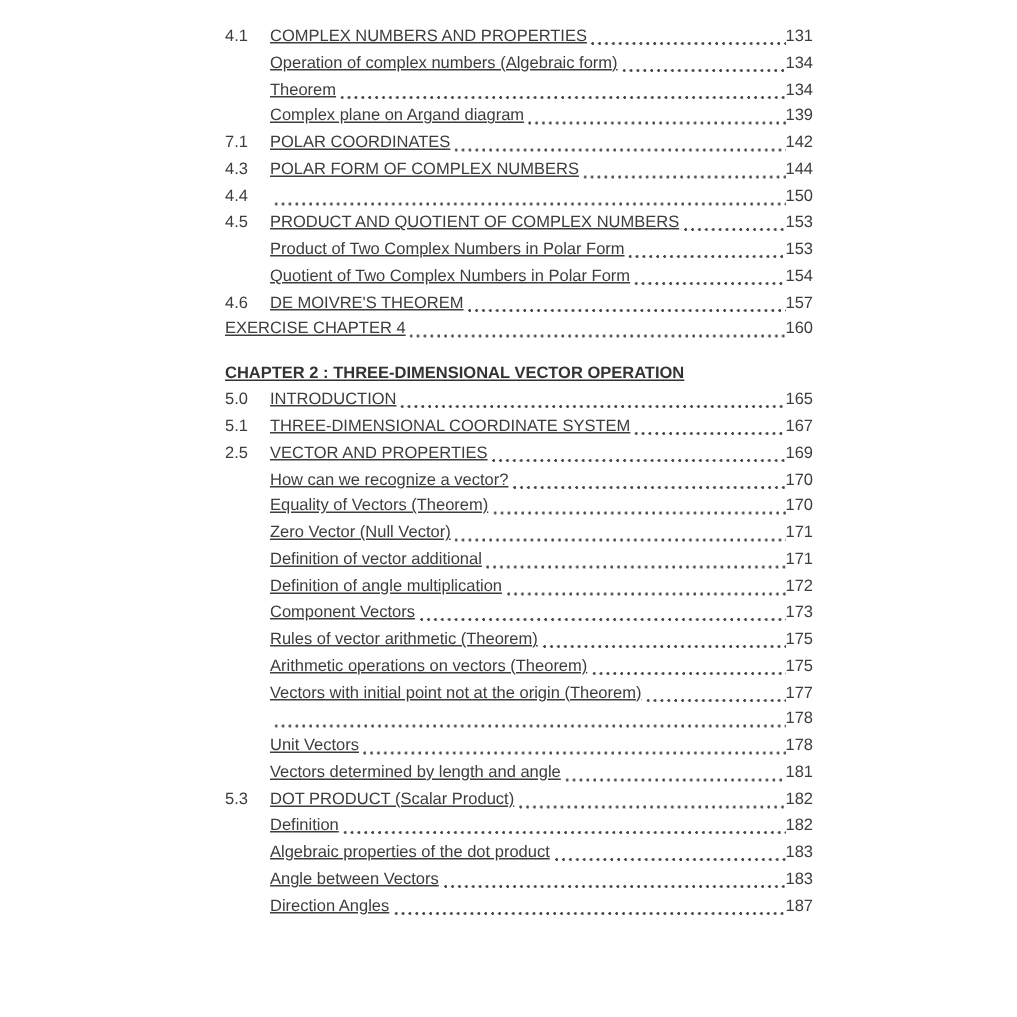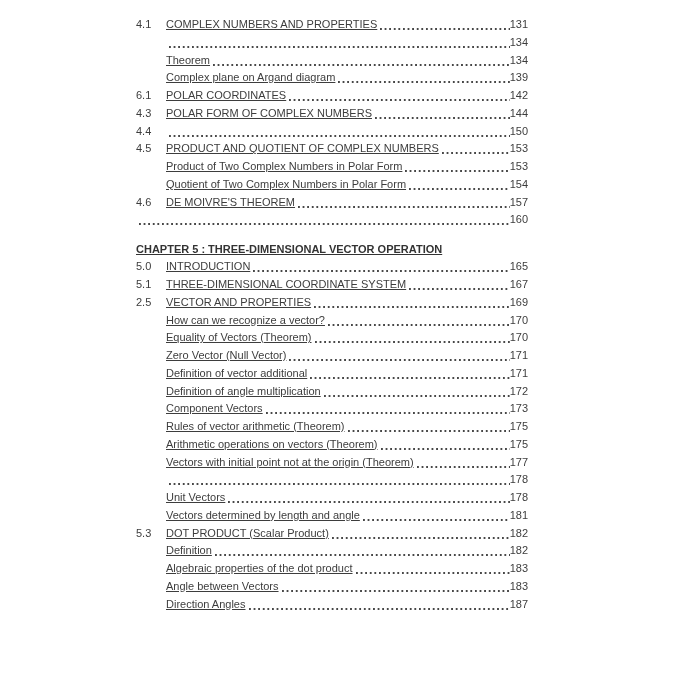--- a/index.html
+++ b/index.html
@@ -10,21 +10,21 @@
   .doc-page {
     position: relative;
     width: 678px;
     height: 678px;
     background: #ffffff;
     overflow: hidden;
     font-family: "Liberation Sans", sans-serif;
   }
   .toc {
     position: absolute;
-    left: 136px;
+    left: 150px;
     top: 16px;
     width: 392px;
     font-size: 11px;
     color: #3d3d3d;
   }
   .row {
     display: flex;
     align-items: baseline;
     height: 17.75px;
     line-height: 17.75px;
@@ -68,35 +68,36 @@
 
 <div class="doc-page">
   <div class="toc" id="toc">
       <div class="row section">
         <span class="num">4.1</span>
         <span class="title">COMPLEX NUMBERS AND PROPERTIES</span>
         <span class="leader"></span>
         <span class="page">131</span>
       </div>
       <div class="row sub">
+        <span class="title">Operation of complex numbers (Algebraic form)</span>
         <span class="leader"></span>
         <span class="page">134</span>
       </div>
       <div class="row sub">
         <span class="title">Theorem</span>
         <span class="leader"></span>
         <span class="page">134</span>
       </div>
       <div class="row sub">
         <span class="title">Complex plane on Argand diagram</span>
         <span class="leader"></span>
         <span class="page">139</span>
       </div>
       <div class="row section">
-        <span class="num">6.1</span>
+        <span class="num">7.1</span>
         <span class="title">POLAR COORDINATES</span>
         <span class="leader"></span>
         <span class="page">142</span>
       </div>
       <div class="row section">
         <span class="num">4.3</span>
         <span class="title">POLAR FORM OF COMPLEX NUMBERS</span>
         <span class="leader"></span>
         <span class="page">144</span>
       </div>
@@ -121,26 +122,27 @@
         <span class="leader"></span>
         <span class="page">154</span>
       </div>
       <div class="row section">
         <span class="num">4.6</span>
         <span class="title">DE MOIVRE'S THEOREM</span>
         <span class="leader"></span>
         <span class="page">157</span>
       </div>
       <div class="row exercise">
+        <span class="title">EXERCISE CHAPTER 4</span>
         <span class="leader"></span>
         <span class="page">160</span>
       </div>
       <div class="row spacer"></div>
       <div class="row chapter">
-        <span class="title">CHAPTER 5 : THREE-DIMENSIONAL VECTOR OPERATION</span>
+        <span class="title">CHAPTER 2 : THREE-DIMENSIONAL VECTOR OPERATION</span>
       </div>
       <div class="row section">
         <span class="num">5.0</span>
         <span class="title">INTRODUCTION</span>
         <span class="leader"></span>
         <span class="page">165</span>
       </div>
       <div class="row section">
         <span class="num">5.1</span>
         <span class="title">THREE-DIMENSIONAL COORDINATE SYSTEM</span>

